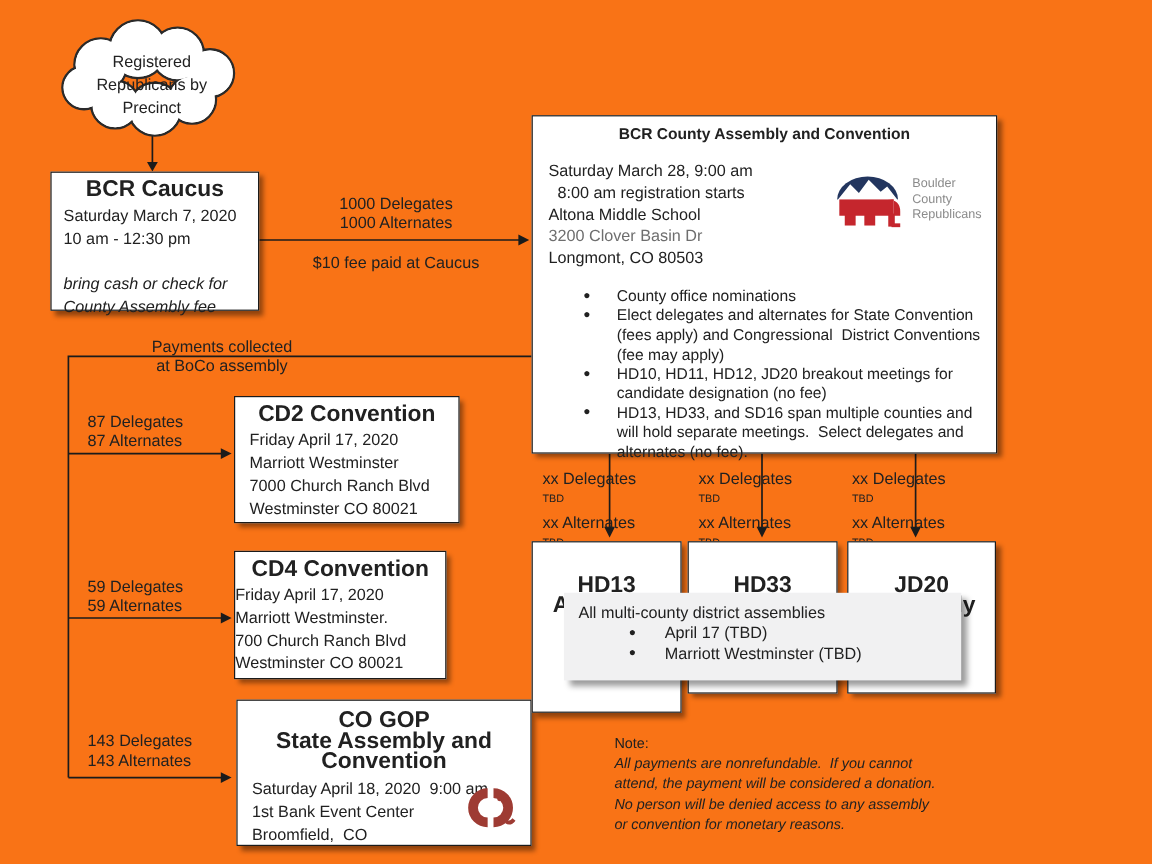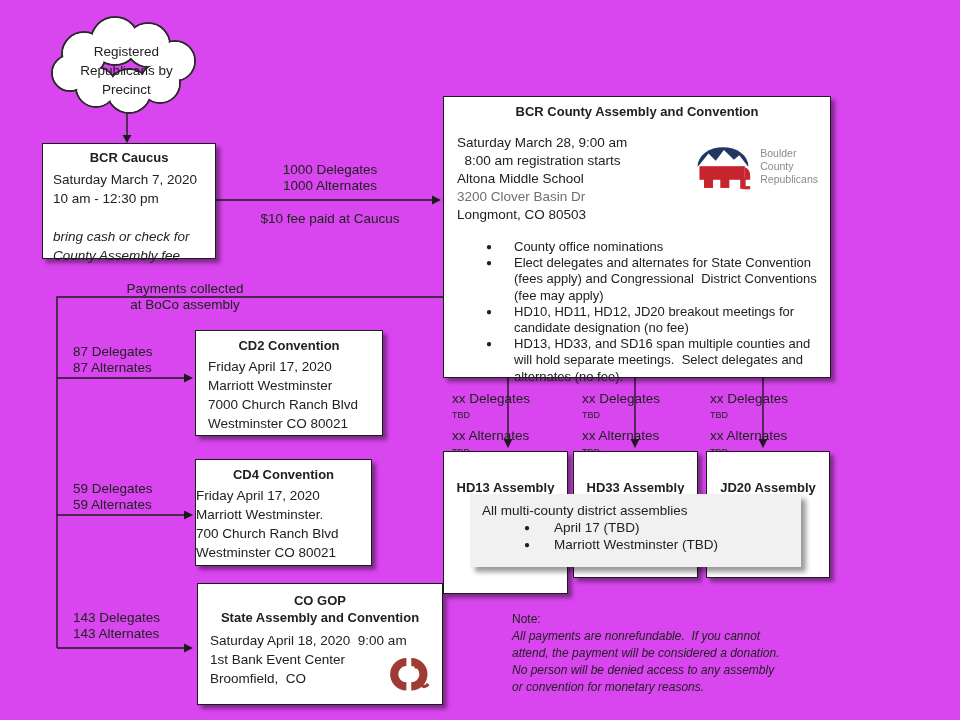--- a/index.html
+++ b/index.html
@@ -1,26 +1,26 @@
 <!DOCTYPE html>
 <html><head>
 <meta charset="utf-8">
 <style>
   html,body{margin:0;padding:0;background:#fff;}
   .canvas{
-    position:relative;width:960px;height:720px;background:#d946ef;
+    position:relative;width:960px;height:720px;background:#f97316;
     font-family:"Liberation Sans",sans-serif;color:#212121;overflow:hidden;
   }
   .t{white-space:pre-wrap;}
   svg.wires{position:absolute;left:0;top:0;z-index:1;}
   .box{
     position:absolute;background:#ffffff;border:1.6px solid #1b1b1b;
     box-shadow:4px 4px 4px rgba(0,0,0,0.42);z-index:2;box-sizing:border-box;
   }
-  .box-title{font-weight:bold;font-size:13px;text-align:center;line-height:17px;}
+  .box-title{font-weight:bold;font-size:19px;text-align:center;line-height:17px;}
   .body13{font-size:13.5px;line-height:19px;}
   .lbl{position:absolute;z-index:2;font-size:13.5px;line-height:16px;}
   .lbl span{display:block;}
   .center{text-align:center;}
   .gray-line{color:#6e6e6e;}
   .italic{font-style:italic;}
   .bullets{margin-top:15px;}
   .bullet-row{display:flex;align-items:flex-start;font-size:13px;line-height:16.2px;}
   .bullet-dot{width:28px;margin-left:42px;flex:0 0 auto;font-size:10px;line-height:16.2px;}
   .bullet-text{width:312px;}

